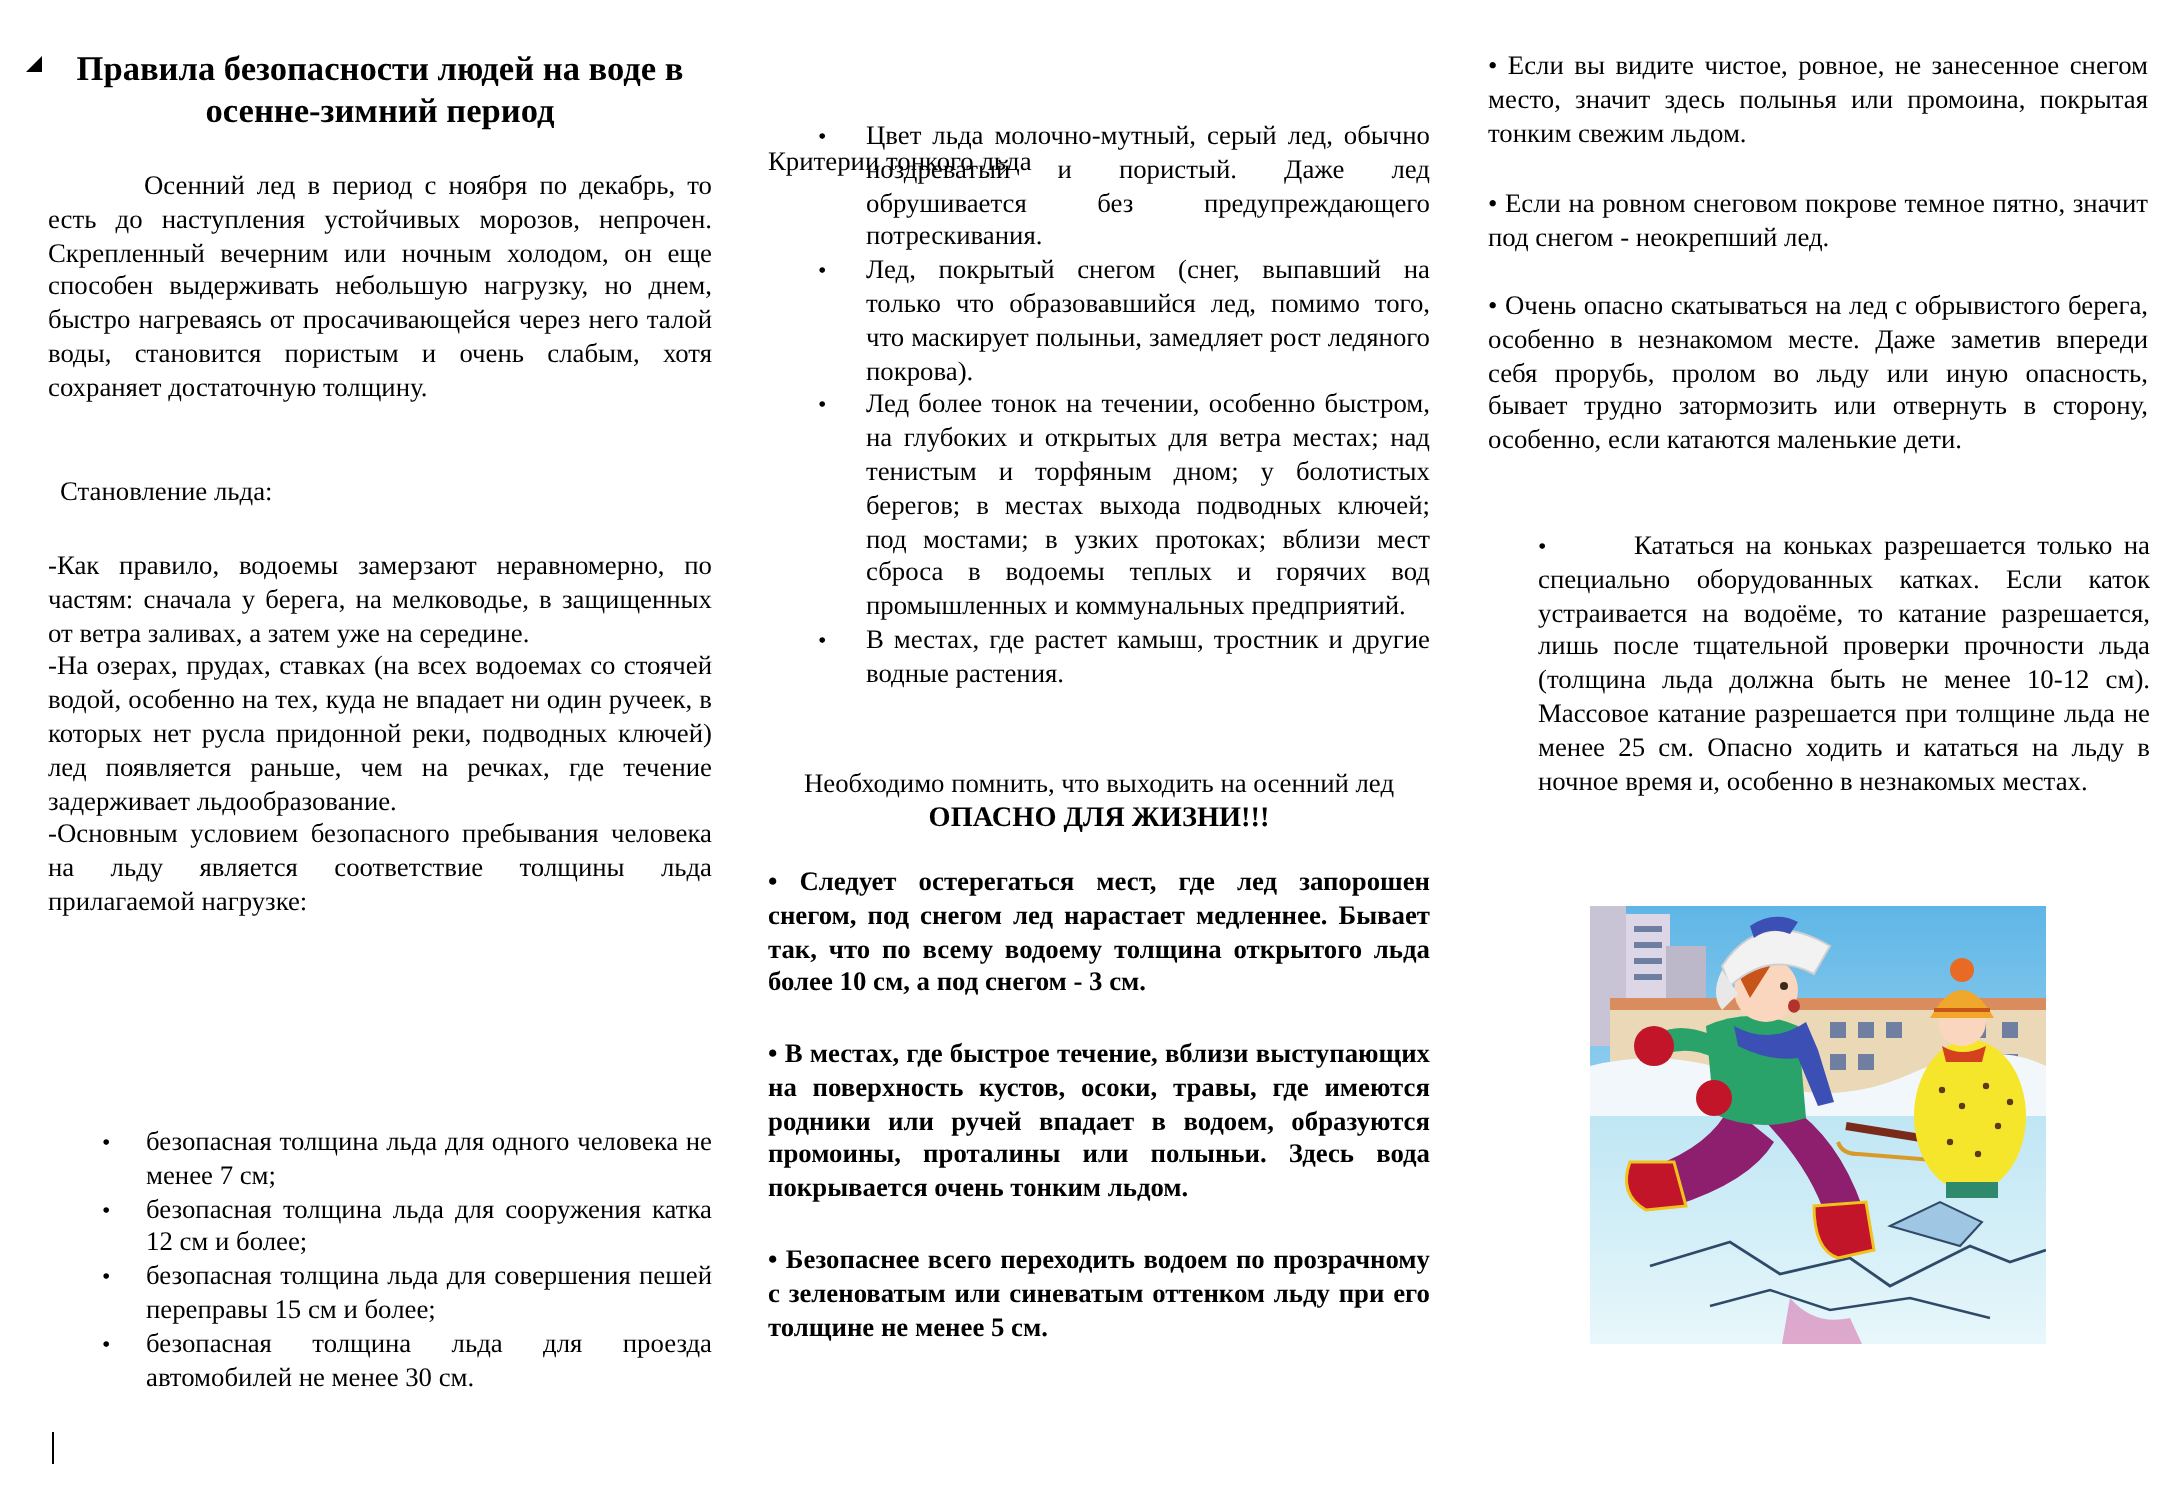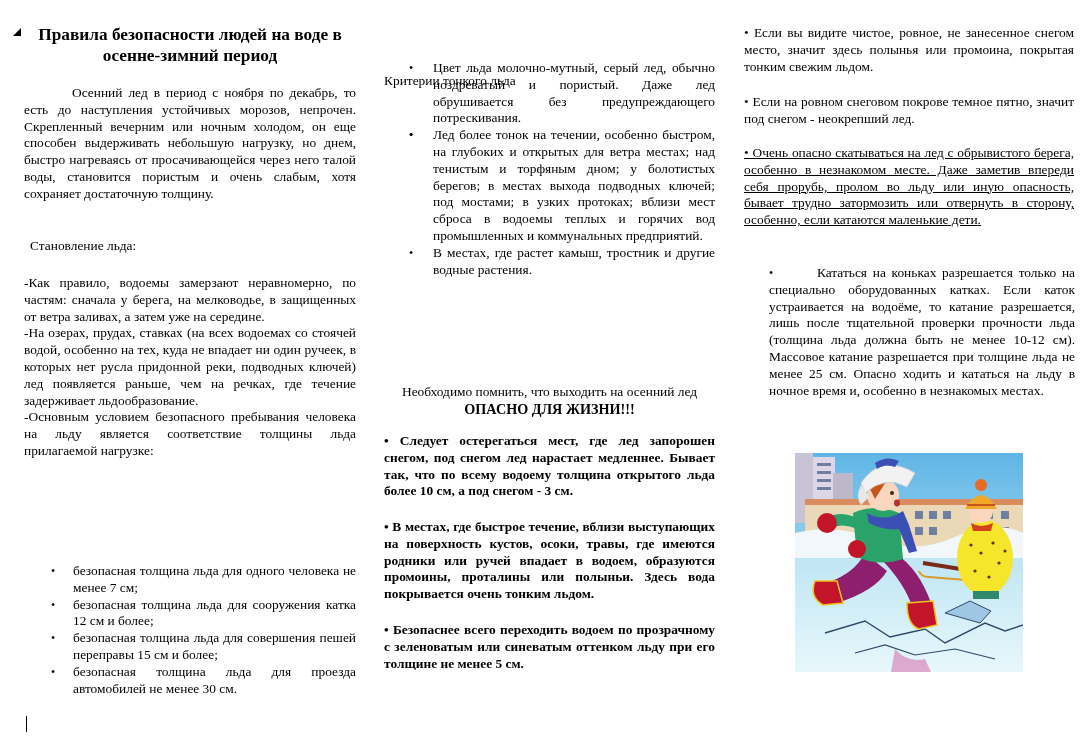--- a/index.html
+++ b/index.html
@@ -130,21 +130,21 @@
   }
   .c2-para { position: absolute; left: 0; width: 100%; font-weight: bold; }
   .p-snow { top: 433px; }
   .p-current { top: 519px; }
   .p-safe { top: 622px; }
 
   
   .c3-para { position: absolute; left: 0; width: 100%; }
   .p-clear { top: 25px; }
   .p-dark { top: 94px; }
-  .p-steep { top: 145px; text-decoration: underline; }
+  .p-steep { top: 145px; }
   .p-skate {
     position: absolute;
     top: 265px;
     left: 25px;
     width: 306px;
   }
   .p-skate .lead-bullet {
     display: inline-block;
     width: 48px;
     font-size: 12px;
@@ -184,21 +184,21 @@
     <li><span class="bullet">•</span><span>безопасная толщина льда для проезда автомобилей не менее 30 см.</span></li>
   </ul>
 </div>
 <div class="text-cursor"></div>
 
 <div class="col col2">
   <div class="crit-head">Критерии тонкого льда</div>
 
   <ul class="ul-list crit-list">
     <li><span class="bullet">•</span><span>Цвет льда молочно-мутный, серый лед, обычно ноздреватый и пористый. Даже лед обрушивается без предупреждающего потрескивания.</span></li>
-    <li><span class="bullet">•</span></li>
+    <li><span class="bullet">•</span><span>Лед, покрытый снегом (снег, выпавший на только что образовавшийся лед, помимо того, что маскирует полыньи, замедляет рост ледяного покрова).</span></li>
     <li><span class="bullet">•</span><span>Лед более тонок на течении, особенно быстром, на глубоких и открытых для ветра местах; над тенистым и торфяным дном; у болотистых берегов; в местах выхода подводных ключей; под мостами; в узких протоках; вблизи мест сброса в водоемы теплых и горячих вод промышленных и коммунальных предприятий.</span></li>
     <li><span class="bullet">•</span><span>В местах, где растет камыш, тростник и другие водные растения.</span></li>
   </ul>
 
   <div class="warn-block">
     <div>Необходимо помнить, что выходить на осенний лед</div>
     <div class="warn-strong">ОПАСНО ДЛЯ ЖИЗНИ!!!</div>
   </div>
 
   <p class="just c2-para p-snow">• Следует остерегаться мест, где лед запорошен снегом, под снегом лед нарастает медленнее. Бывает так, что по всему водоему толщина открытого льда более 10 см, а под снегом - 3 см.</p>

